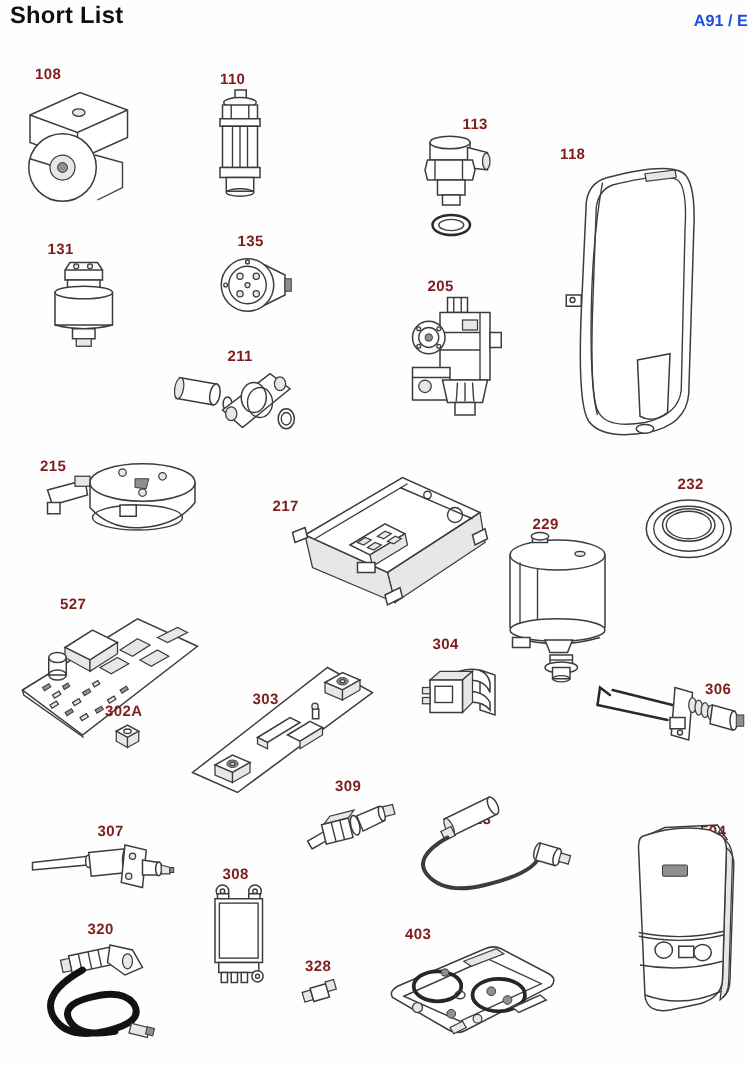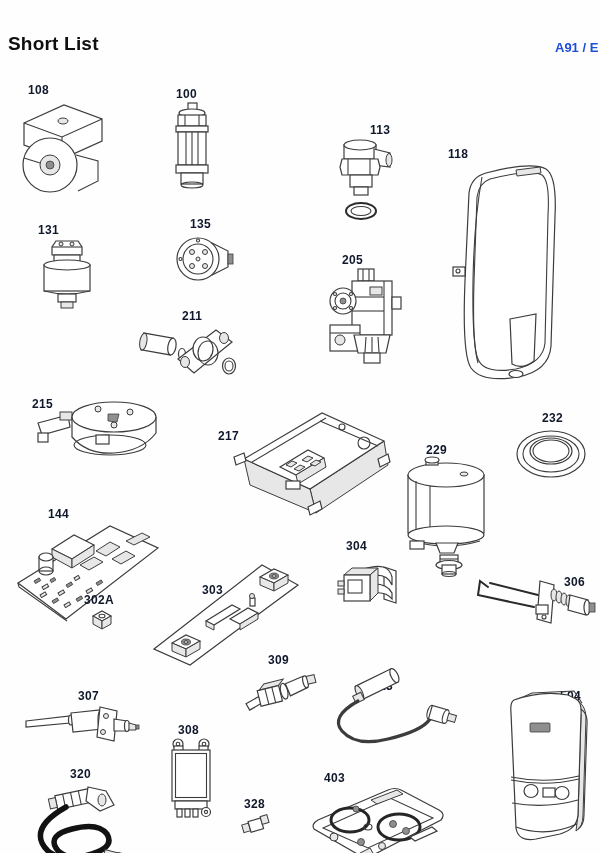--- a/index.html
+++ b/index.html
@@ -3,57 +3,57 @@
 <meta charset="utf-8">
 <style>
   html,body { margin:0; padding:0; }
   body {
     width:600px; height:853px; position:relative; overflow:hidden;
     background:#fefefe; font-family:"Liberation Sans", sans-serif;
   }
   .page-title { position:absolute; left:8px; top:2px; font-size:19px; font-weight:bold; color:#0f0f0f; letter-spacing:0.2px; }
   .doc-code  { position:absolute; left:555px; top:9px;  font-size:13px; font-weight:bold; color:#1d4ed8; white-space:nowrap; }
   .part { position:absolute; }
-  .part-label { position:absolute; font-size:12px; font-weight:bold; color:#0f172a; letter-spacing:0.3px; }
+  .part-label { position:absolute; font-size:12px; font-weight:bold; color:#7f1d1d; letter-spacing:0.3px; }
   svg { position:absolute; overflow:visible; }
   .fw  { fill:#ffffff; stroke:#3c3c3c; stroke-width:1.2; }
   .fl  { fill:#e7e7e7; stroke:#3c3c3c; stroke-width:1; }
   .fd  { fill:#8f8f8f; stroke:#3c3c3c; stroke-width:0.8; }
   .ln  { fill:none;    stroke:#3c3c3c; stroke-width:1.1; }
   .thk { fill:none;    stroke:#2b2b2b; stroke-width:2; }
   .rng { fill:none;    stroke:#262626; stroke-width:3; }
   .wire{ fill:none;    stroke:#2a2a2a; stroke-width:2; stroke-linecap:round; }
   .cab { fill:none;    stroke:#3c3c3c; stroke-width:3.2; stroke-linecap:round; }
   .cabk{ fill:none;    stroke:#121212; stroke-width:5.5; stroke-linecap:round; }
 </style>
 </head>
 <body>
 
-<div style="position:absolute;inset:0;margin-top:31px;">
+<div style="position:absolute;inset:0;">
 
   <div class="page-title">Short List</div>
   <div class="doc-code">A91 / E</div>
 
   <div class="part" style="left:14px;top:52px">
     <span class="part-label" style="left:14px;top:0">108</span>
     <svg style="left:0;top:14px" width="94" height="100">
       <path class="ln" d="M62,58 L84,64 L84,84 L64,94"></path>
       <polygon class="fw" points="10,26 50,8 88,22 88,44 48,62 10,48"></polygon>
       <polyline class="ln" points="10,26 48,40 88,22"></polyline>
       <line class="ln" x1="48" y1="40" x2="48" y2="62"></line>
       <ellipse class="fl" cx="49" cy="24" rx="5" ry="3"></ellipse>
       <circle class="fw" cx="36" cy="68" r="27"></circle>
       <circle class="fl" cx="36" cy="68" r="10"></circle>
       <circle class="fd" cx="36" cy="68" r="4"></circle>
       <line class="ln" x1="10" y1="61" x2="26" y2="66"></line>
     </svg>
   </div>
 
   <div class="part" style="left:166px;top:56px">
-    <span class="part-label" style="left:10px;top:0">100</span>
+    <span class="part-label" style="left:10px;top:0">110</span>
     <svg style="left:2px;top:16px" width="48" height="86">
       <rect class="fw" x="20" y="0" width="9" height="7"></rect>
       <ellipse class="fw" cx="24" cy="10" rx="13" ry="4"></ellipse>
       <rect class="fw" x="10" y="12" width="28" height="11"></rect>
       <line class="ln" x1="17" y1="12" x2="17" y2="23"></line>
       <line class="ln" x1="31" y1="12" x2="31" y2="23"></line>
       <rect class="fw" x="8" y="23" width="32" height="6"></rect>
       <rect class="fw" x="10" y="29" width="28" height="33"></rect>
       <line class="ln" x1="18" y1="29" x2="18" y2="62"></line>
       <line class="ln" x1="24" y1="29" x2="24" y2="62"></line>
@@ -244,21 +244,21 @@
       <polygon class="fw" points="32,84 54,84 50,94 36,94"></polygon>
       <rect class="fw" x="36" y="96" width="18" height="8"></rect>
       <line class="ln" x1="36" y1="100" x2="54" y2="100"></line>
       <ellipse class="fw" cx="45" cy="106" rx="13" ry="4.5"></ellipse>
       <rect class="fw" x="38" y="106" width="14" height="9"></rect>
       <ellipse class="ln" cx="45" cy="115" rx="7" ry="2.5"></ellipse>
     </svg>
   </div>
 
   <div class="part" style="left:16px;top:476px">
-    <span class="part-label" style="left:32px;top:0">144</span>
+    <span class="part-label" style="left:32px;top:0">527</span>
     <svg style="left:0;top:14px" width="146" height="100">
       <polygon class="fw" points="2,62 94,5 142,27 50,98"></polygon>
       <polyline class="ln" points="2,62 3,66 51,100"></polyline>
       <polygon class="fw" points="36,28 58,14 78,24 56,38"></polygon>
       <polygon class="fl" points="36,28 36,36 56,47 56,38"></polygon>
       <polygon class="fl" points="56,38 56,47 78,33 78,24"></polygon>
       <rect class="fw" x="23" y="36" width="14" height="14"></rect>
       <ellipse class="fw" cx="30" cy="36" rx="7" ry="4"></ellipse>
       <ellipse class="ln" cx="30" cy="50" rx="7" ry="4"></ellipse>
       <polygon class="fl" points="80,30 94,21 104,26 90,35"></polygon>

